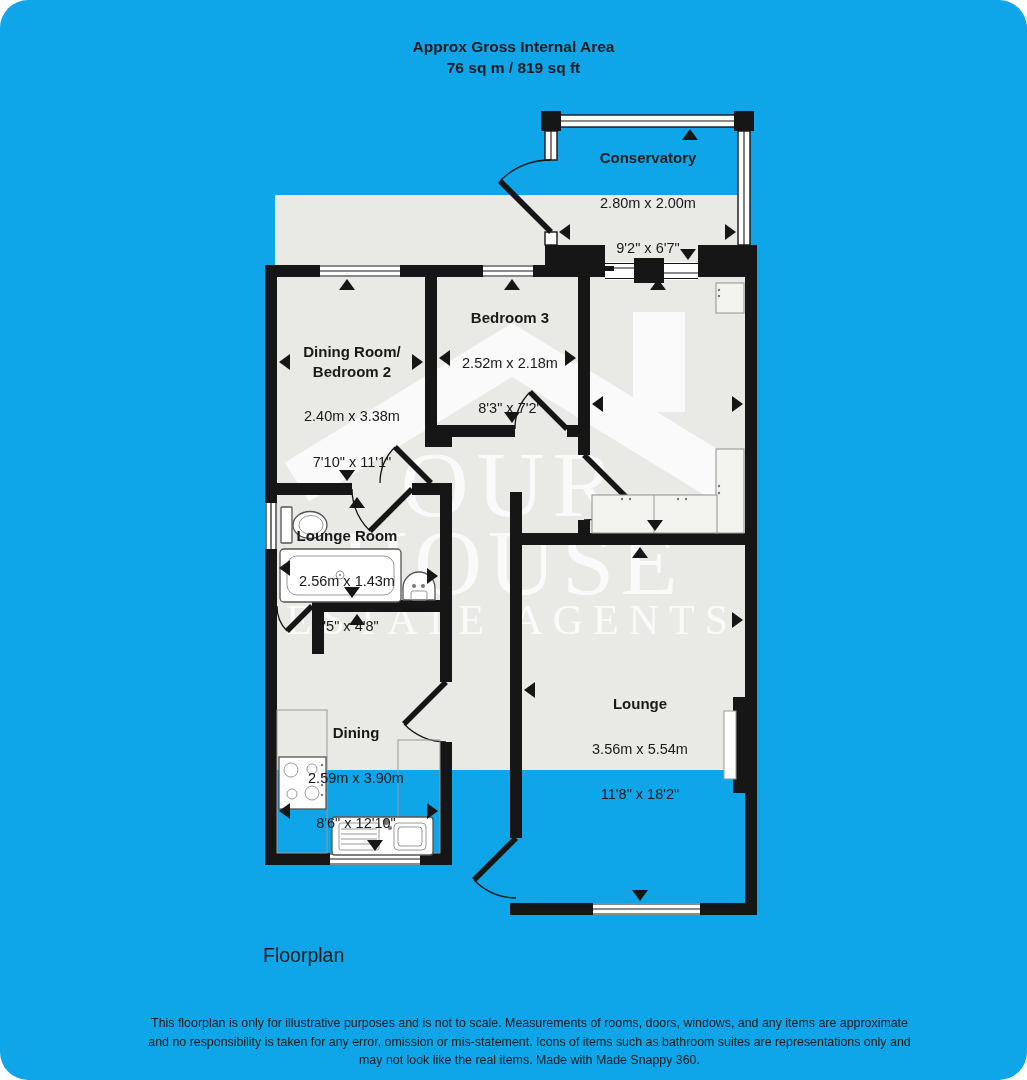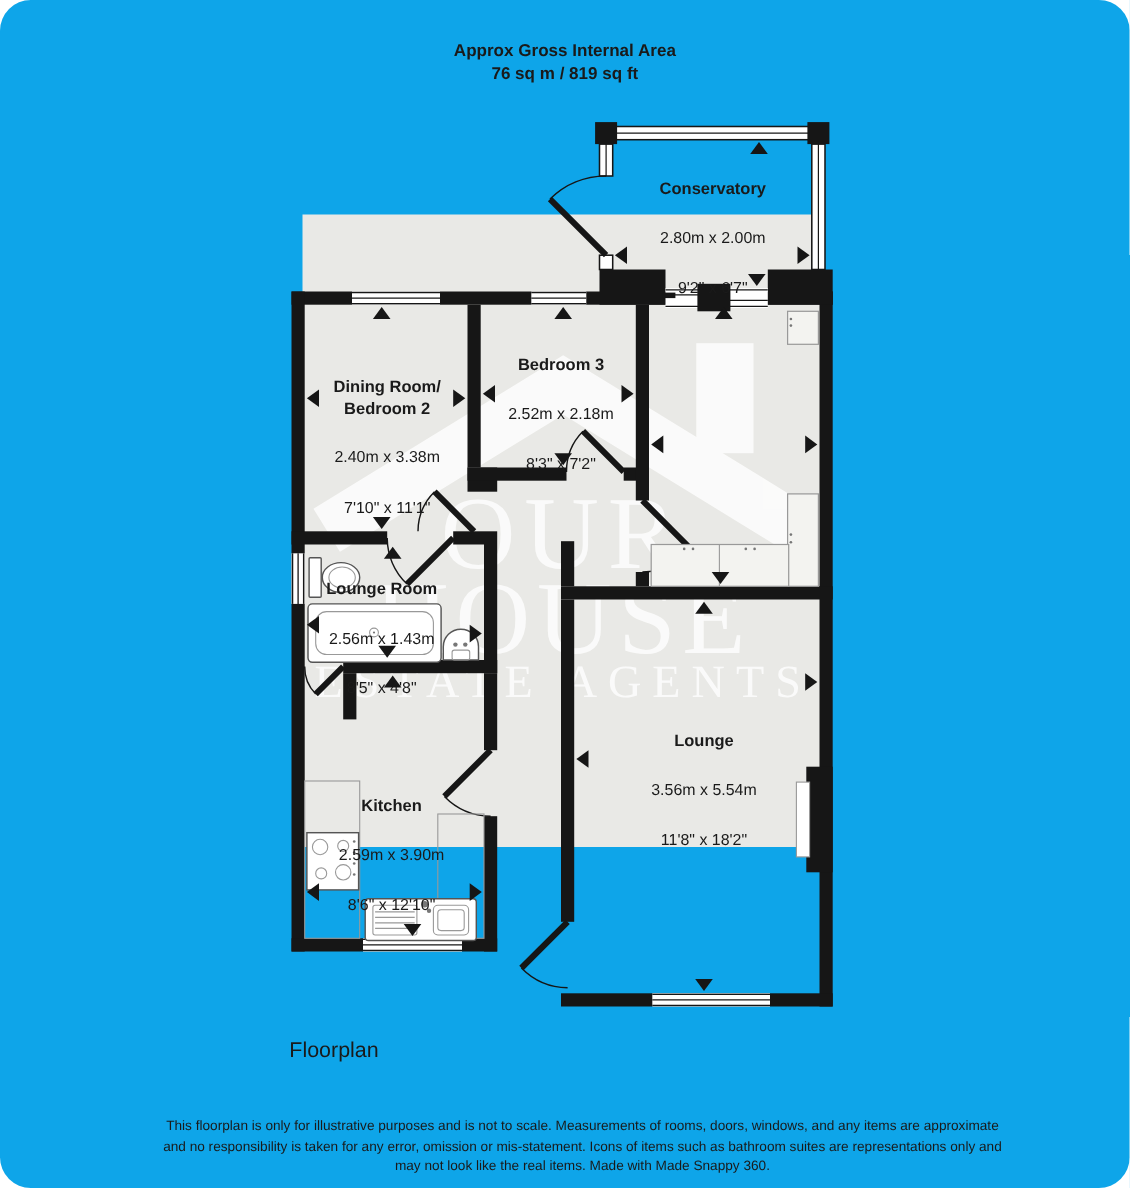--- a/index.html
+++ b/index.html
@@ -265,51 +265,51 @@
         <polygon points="423,362 412,354 412,370" class="w"></polygon>
         <polygon points="576,358 565,350 565,366" class="w"></polygon>
         <polygon points="743,404 732,396 732,412" class="w"></polygon>
         <polygon points="438,576 427,568 427,584" class="w"></polygon>
         <polygon points="438,811 427,803 427,819" class="w"></polygon>
         <polygon points="743,620 732,612 732,628" class="w"></polygon>
         <polygon points="736,232 725,224 725,240" class="w"></polygon>
       </g>
   </svg>
 
-  <div class="room-label" style="left:648px;top:162px">
+  <div class="room-label" style="left:648px;top:148px">
     <div class="rn">Conservatory</div>
 
     <div class="rd">2.80m x 2.00m</div>
     <div class="rd">9'2" x 6'7"</div>
   </div>
   <div class="room-label" style="left:352px;top:342px">
     <div class="rn">Dining Room/</div>
     <div class="rn">Bedroom 2</div>
     <div class="rd">2.40m x 3.38m</div>
     <div class="rd">7'10" x 11'1"</div>
   </div>
-  <div class="room-label" style="left:510px;top:322px">
+  <div class="room-label" style="left:510px;top:308px">
     <div class="rn">Bedroom 3</div>
 
     <div class="rd">2.52m x 2.18m</div>
     <div class="rd">8'3" x 7'2"</div>
   </div>
   <div class="room-label" style="left:347px;top:526px">
     <div class="rn">Lounge Room</div>
 
     <div class="rd">2.56m x 1.43m</div>
     <div class="rd">8'5" x 4'8"</div>
   </div>
   <div class="room-label" style="left:356px;top:723px">
-    <div class="rn">Kitchen</div>
+    <div class="rn">Dining</div>
 
     <div class="rd">2.59m x 3.90m</div>
     <div class="rd">8'6" x 12'10"</div>
   </div>
-  <div class="room-label" style="left:640px;top:664px">
+  <div class="room-label" style="left:640px;top:694px">
     <div class="rn">Lounge</div>
 
     <div class="rd">3.56m x 5.54m</div>
     <div class="rd">11'8" x 18'2"</div>
   </div>
 
   <div class="caption">Floorplan</div>
 
   <div class="disclaimer">
     <div>This floorplan is only for illustrative purposes and is not to scale. Measurements of rooms, doors, windows, and any items are approximate</div>

